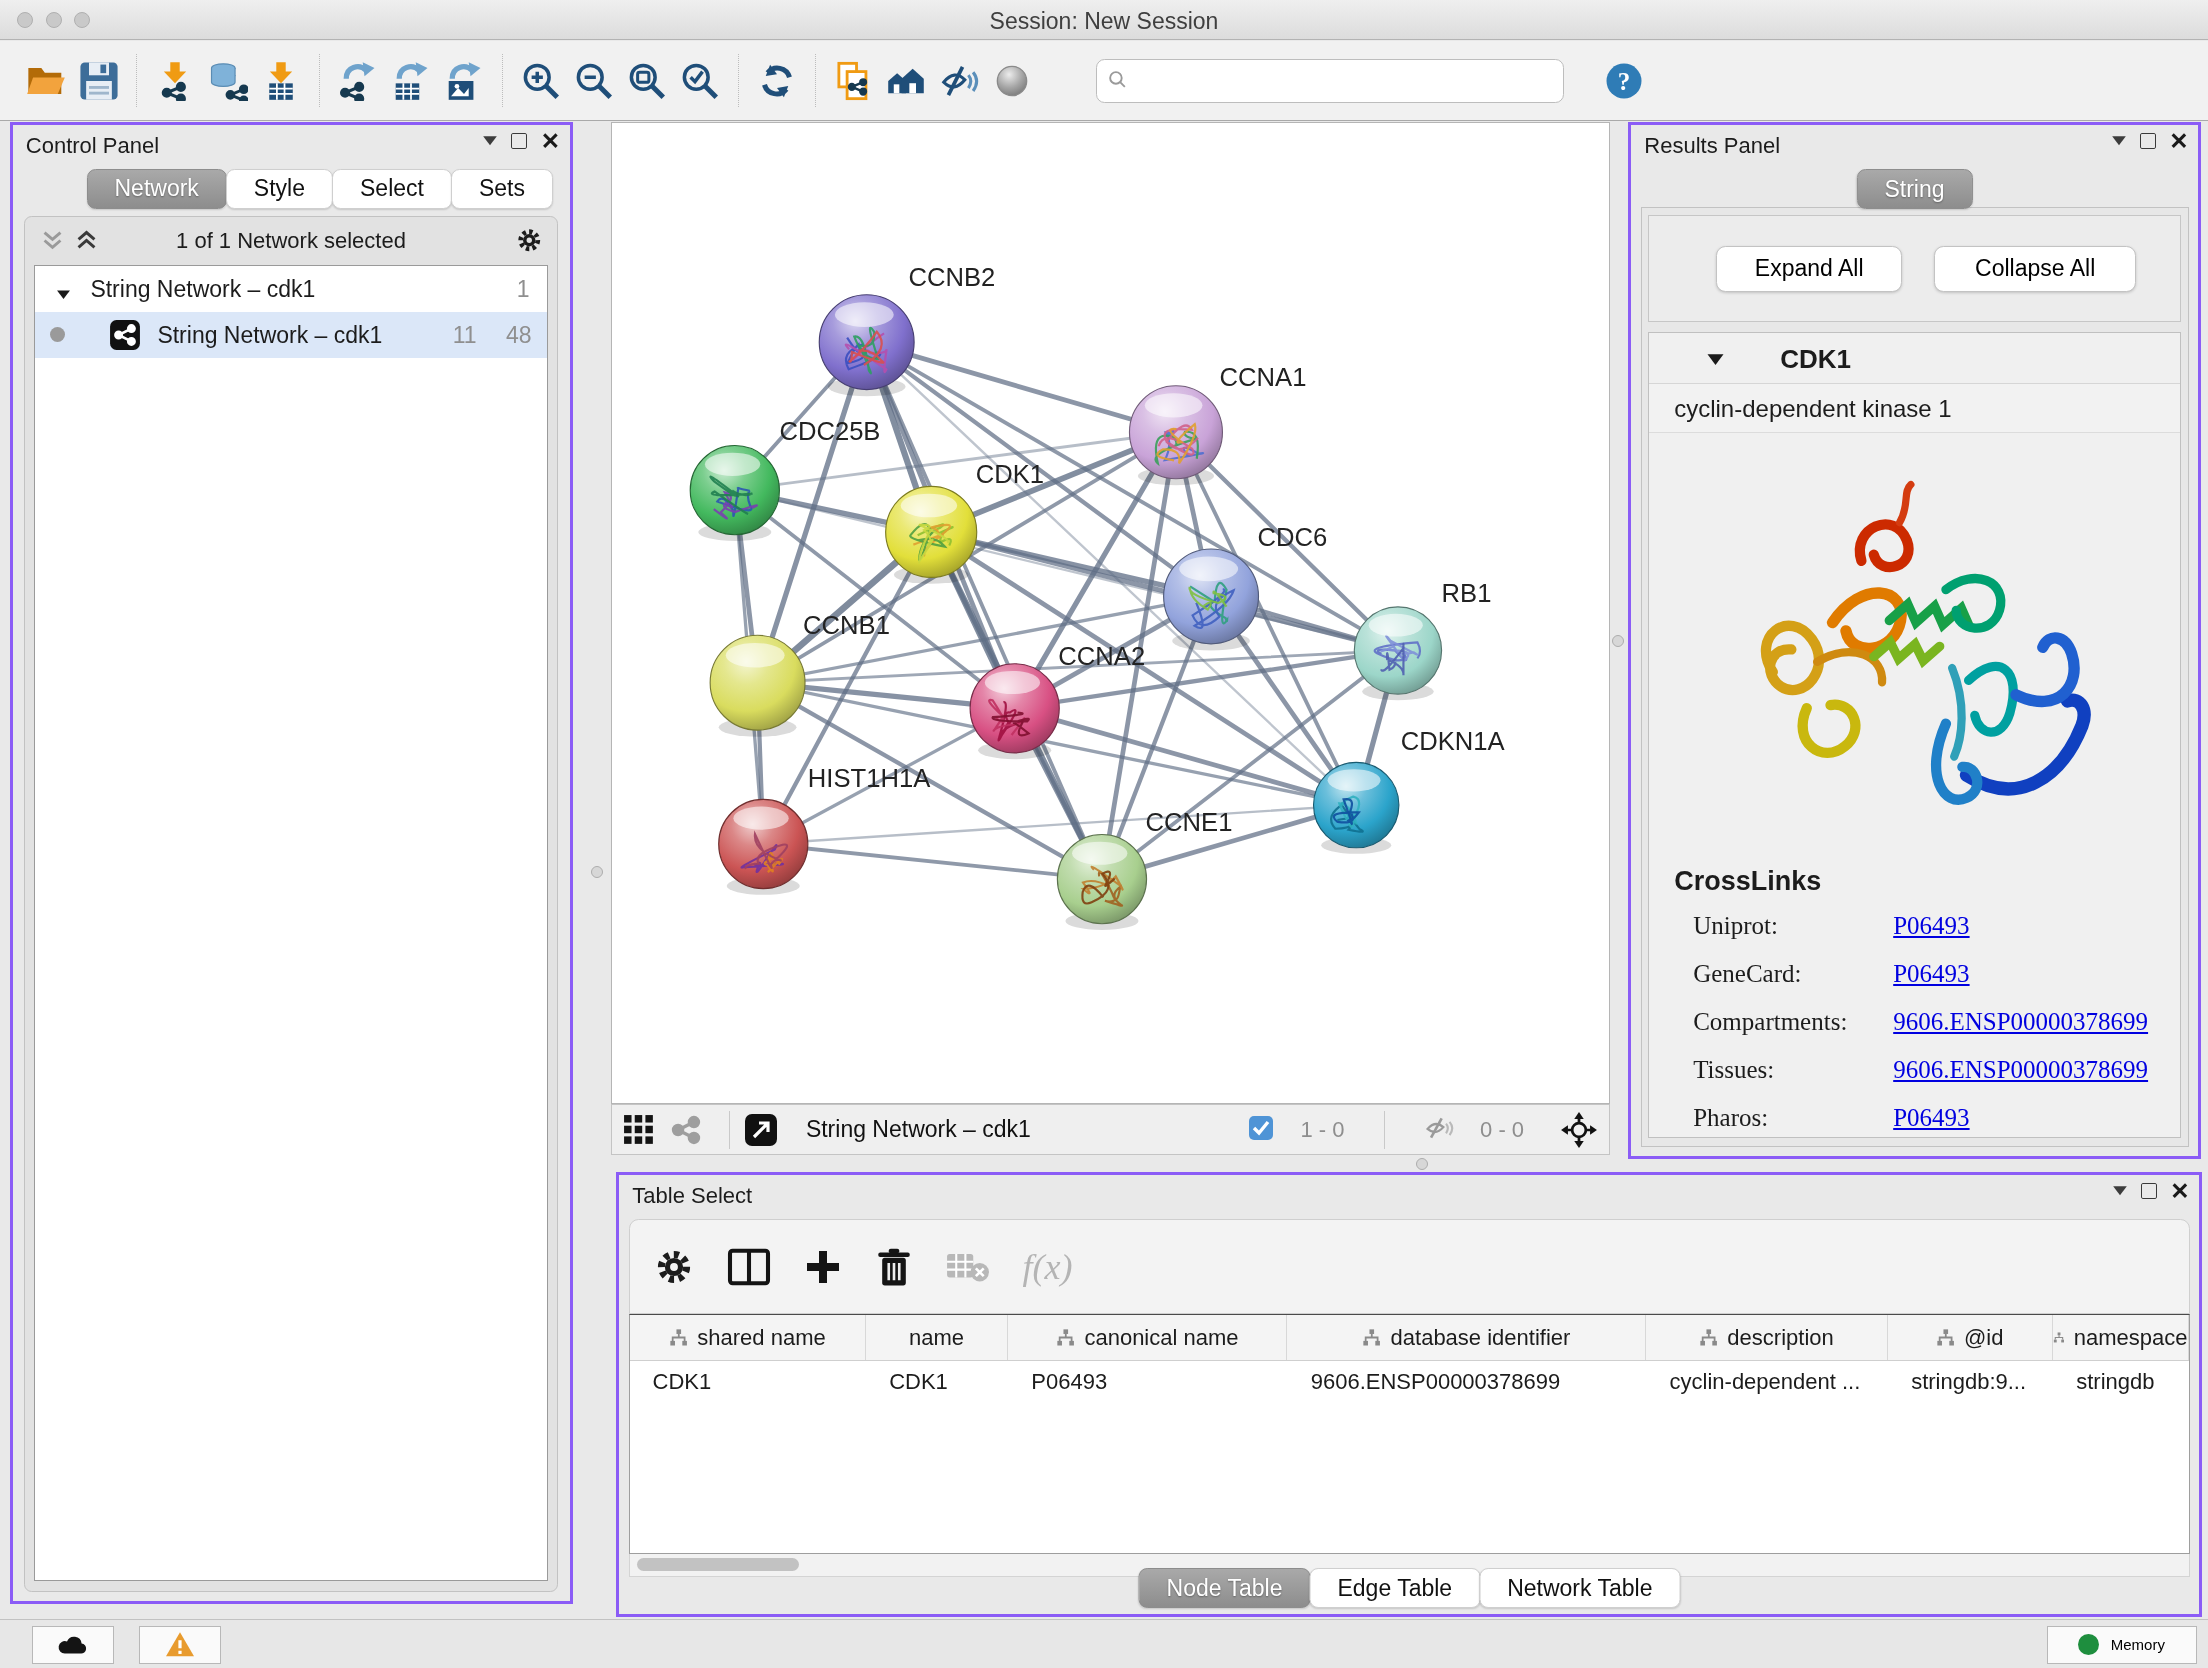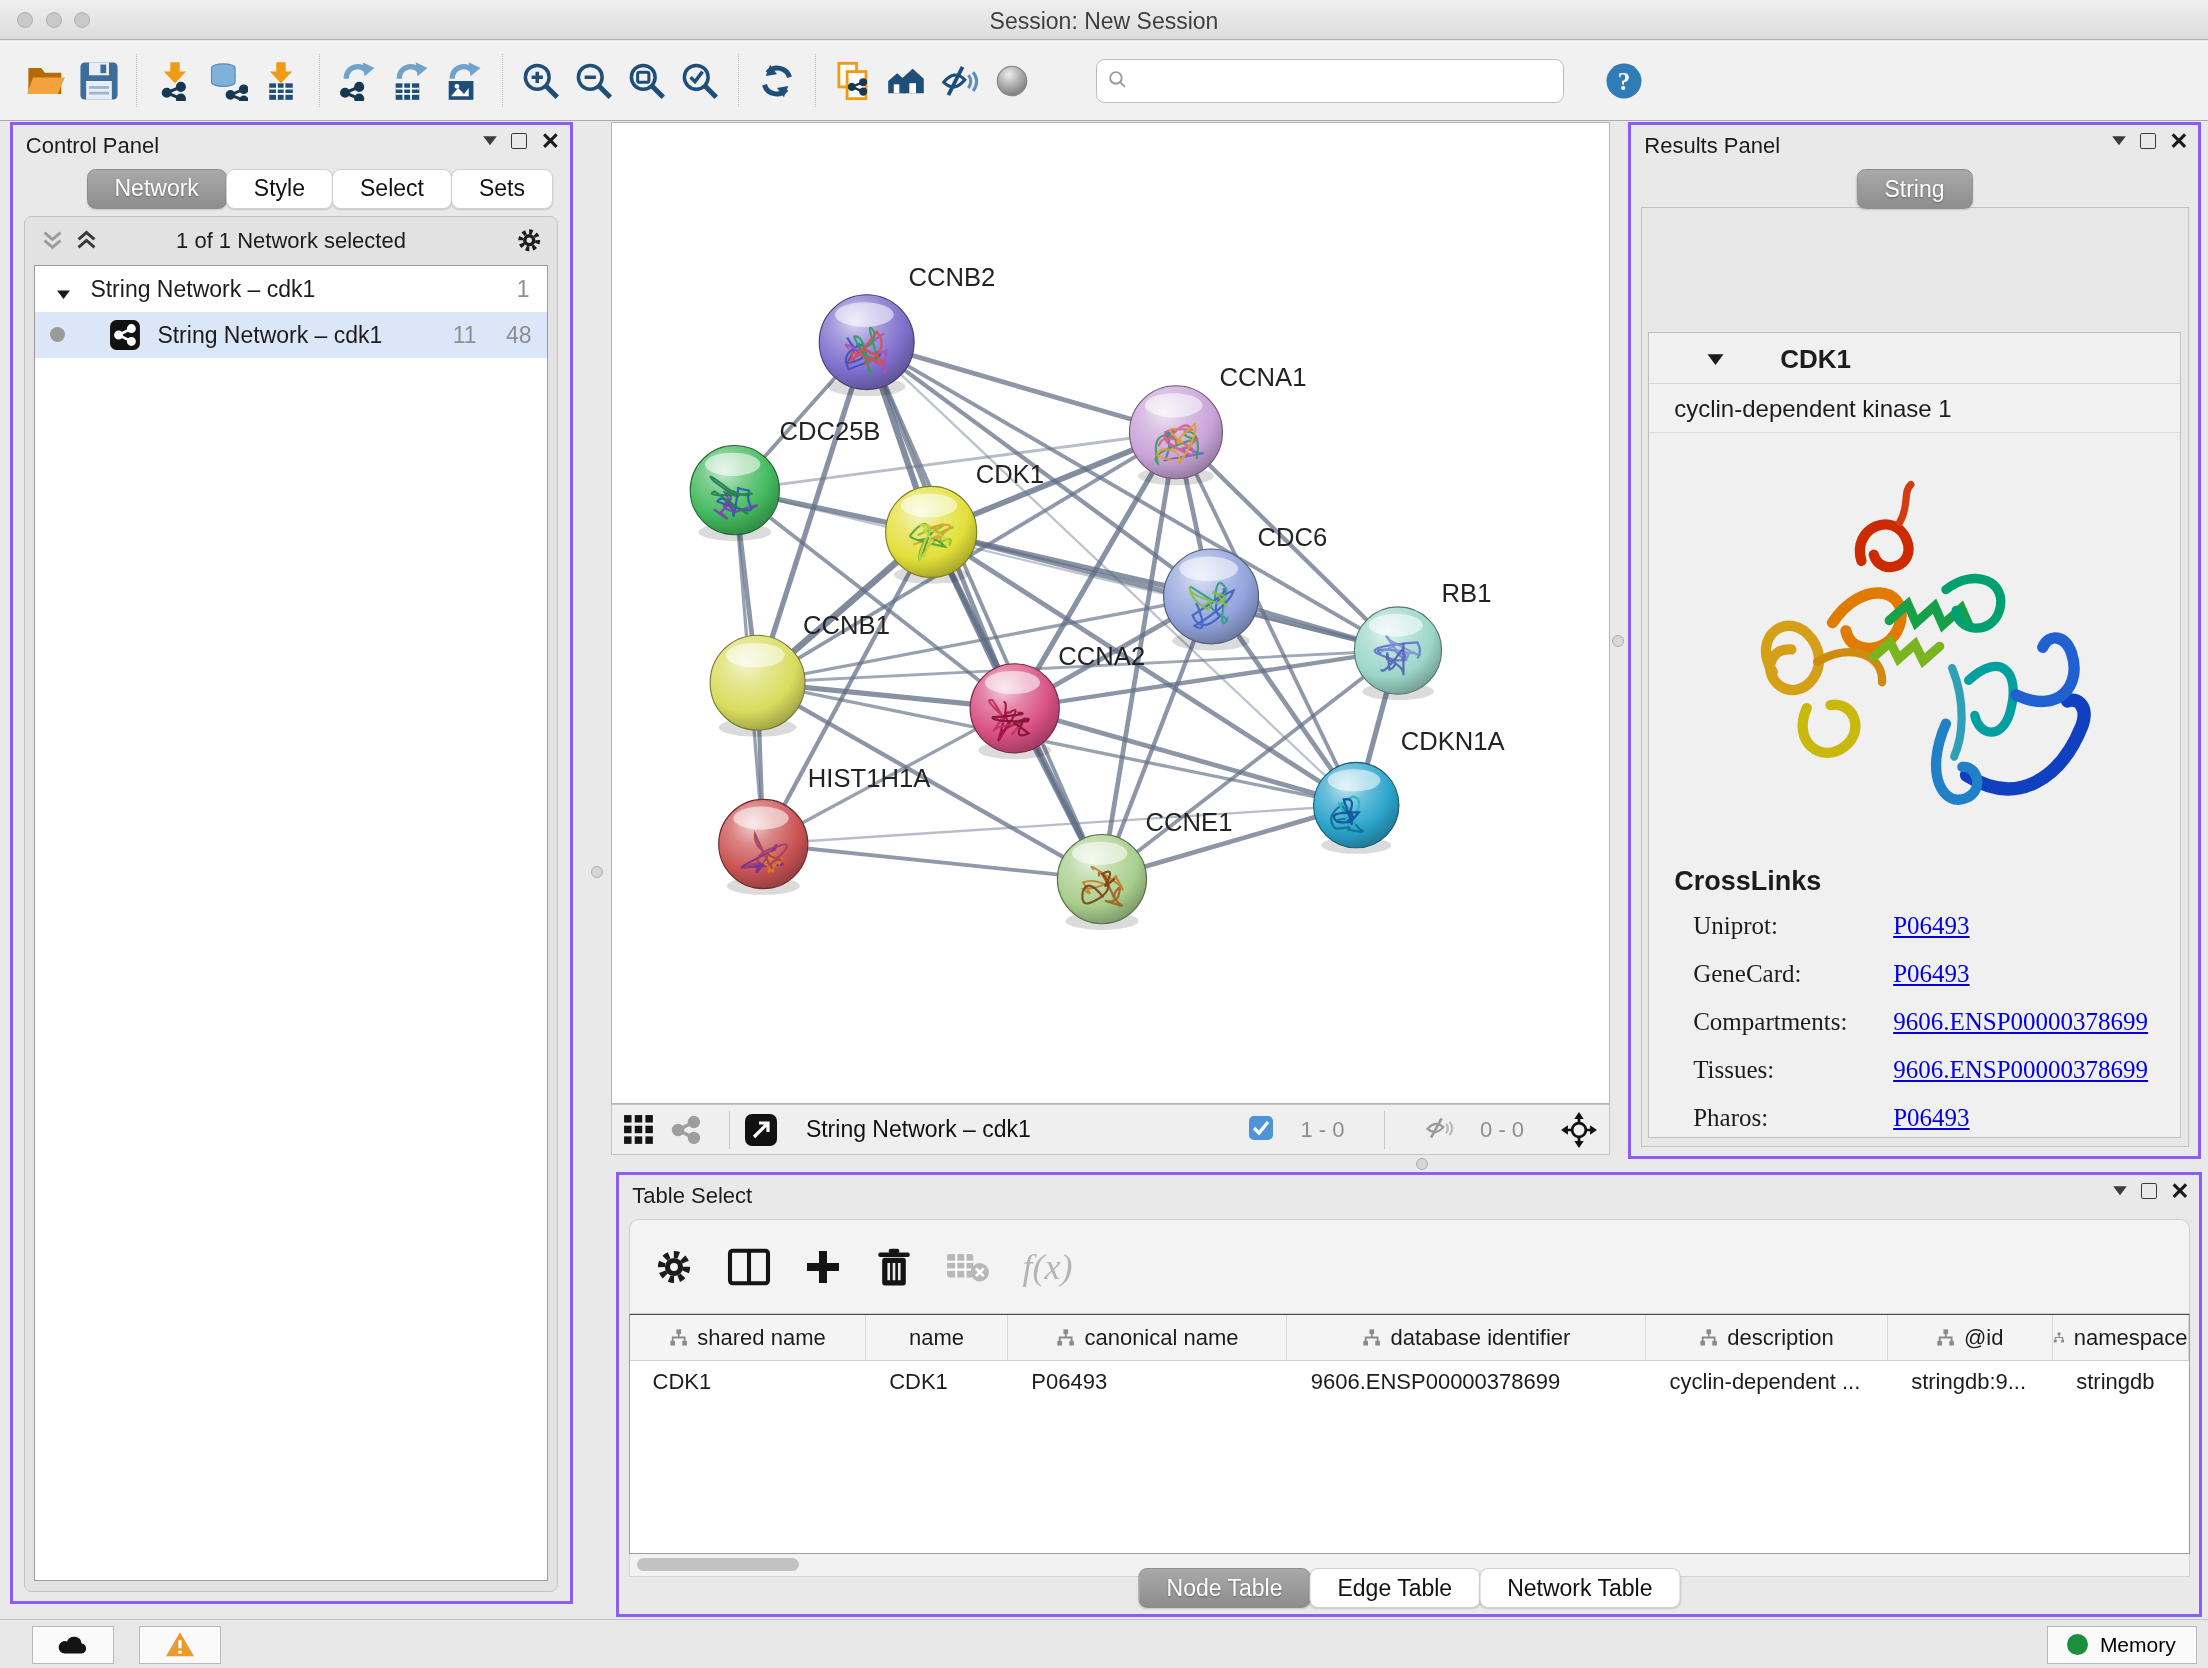--- a/index.html
+++ b/index.html
@@ -122,21 +122,21 @@
     background:#f2f2f2; border:1px solid #d4d4d4; border-top:none; }
   #tp-thumb { position:absolute; left:7.6px; top:3.8px; width:162px; height:13.3px;
     border-radius:6.7px; background:#c2c2c2; }
   #tp-tabs { position:absolute; left:50%; transform:translateX(-50%); bottom:5.7px; display:flex; }
 
   
   #statusbar { position:absolute; left:0; top:1619px; width:2208px; height:49px;
     background:#e7e7e7; border-top:1px solid #c2c2c2; }
   .sbtn { position:absolute; top:5.7px; height:38px; background:#fafafa; border:1.9px solid #b8b8b8;
     display:flex; align-items:center; justify-content:center; cursor:pointer; }
-  #memory-btn { right:11.4px; width:150px; gap:11.4px; font-size:21px; }
+  #memory-btn { right:11.4px; width:150px; gap:11.4px; font-size:15px; }
   #memory-dot { width:21px; height:21px; border-radius:50%; background:#1e8e3e; }
 </style>
 </head>
 <body>
 
 <div id="titlebar">
   <span class="light" style="left:17px"></span>
   <span class="light" style="left:46px"></span>
   <span class="light" style="left:74px"></span>
   <div class="title">Session: New Session</div>
@@ -735,20 +735,24 @@
     <span class="wicons">
       <span class="tri"><svg viewBox="0 0 14 10">
             <path d="M1 1 h12 l-6 8 z" fill="#3c3c3c"></path>
           </svg></span>
       <span class="flo"></span>
       <span class="clo">✕</span>
     </span>
   </div>
   <div class="tab active" id="rp-tab">String</div>
   <div id="rp-box">
+    <div id="rp-btnbox">
+      <button class="rbtn" style="left:67px;width:186px">Expand All</button>
+      <button class="rbtn" style="left:285px;width:202px">Collapse All</button>
+    </div>
     <div id="rp-section">
       <div id="rp-sec-head">
         <span class="tri"><svg width="19" height="13.3" viewBox="0 0 14 10">
               <path d="M1 1 h12 l-6 8 z" fill="#1a1a1a"></path>
             </svg></span>
         <span class="nm">CDK1</span>
       </div>
       <div id="rp-desc">
           <span>cyclin-dependent kinase 1</span>
         </div>

